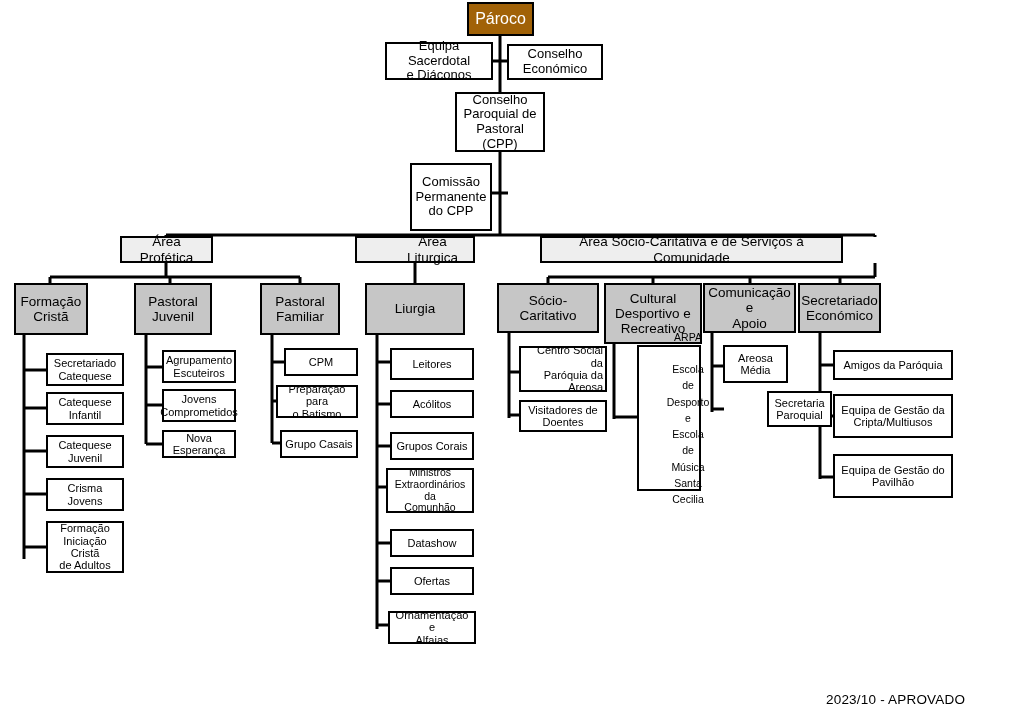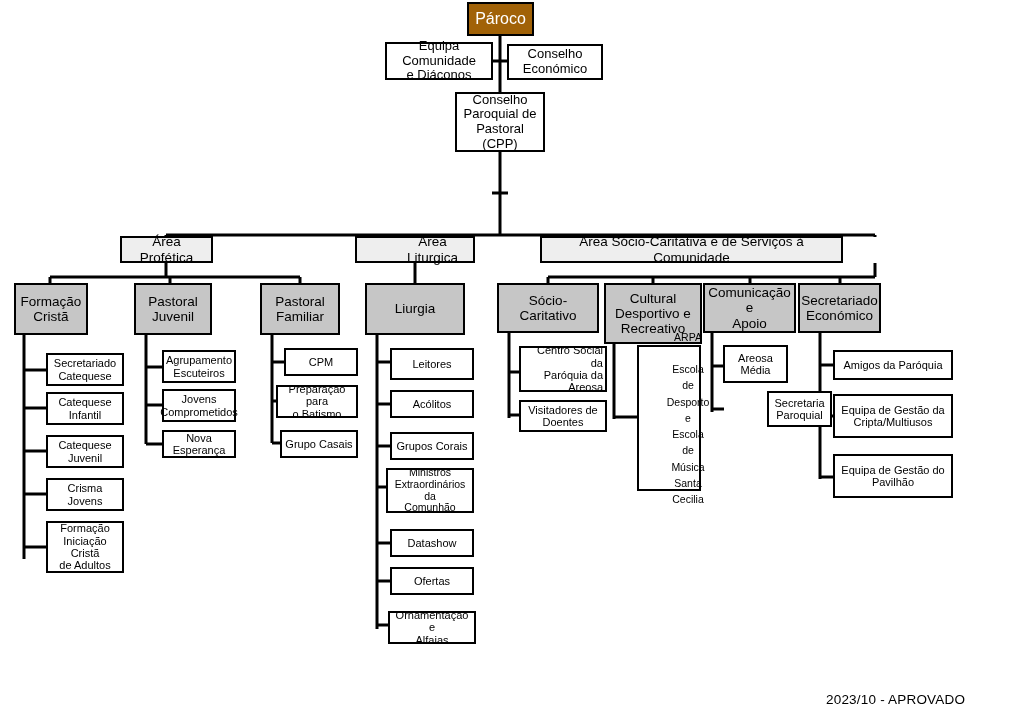--- a/index.html
+++ b/index.html
@@ -98,31 +98,36 @@
     <line x1="820" y1="365" x2="834" y2="365"></line>
     <line x1="820" y1="416" x2="834" y2="416"></line>
     <line x1="820" y1="477" x2="834" y2="477"></line>
   </svg>
 
   <div class="box root" style="left:467px;top:2px;width:67px;height:34px;">
     <span>Pároco</span>
   </div>
 
   <div class="box lvl2" style="left:385px;top:42px;width:108px;height:38px;">
-    <span>Equipa Comunidade
+    <span>Equipa Sacerdotal
 e Diáconos</span>
   </div>
   <div class="box lvl2" style="left:507px;top:44px;width:96px;height:36px;">
     <span>Conselho
 Económico</span>
   </div>
   <div class="box lvl2" style="left:455px;top:92px;width:90px;height:60px;">
     <span>Conselho
 Paroquial de
 Pastoral (CPP)</span>
+  </div>
+  <div class="box lvl2" style="left:410px;top:163px;width:82px;height:68px;">
+    <span>Comissão
+Permanente
+do CPP</span>
   </div>
 
   <div class="box band" style="left:120px;top:236px;width:93px;height:27px;">
     <span>Área Profética</span>
   </div>
   <div class="box band" style="left:355px;top:236px;width:120px;height:27px;padding-left:35px;">
     <span>Área Liturgica</span>
   </div>
   <div class="box band" style="left:540px;top:236px;width:303px;height:27px;">
     <span>Área Sócio-Caritativa e de Serviços à Comunidade</span>

